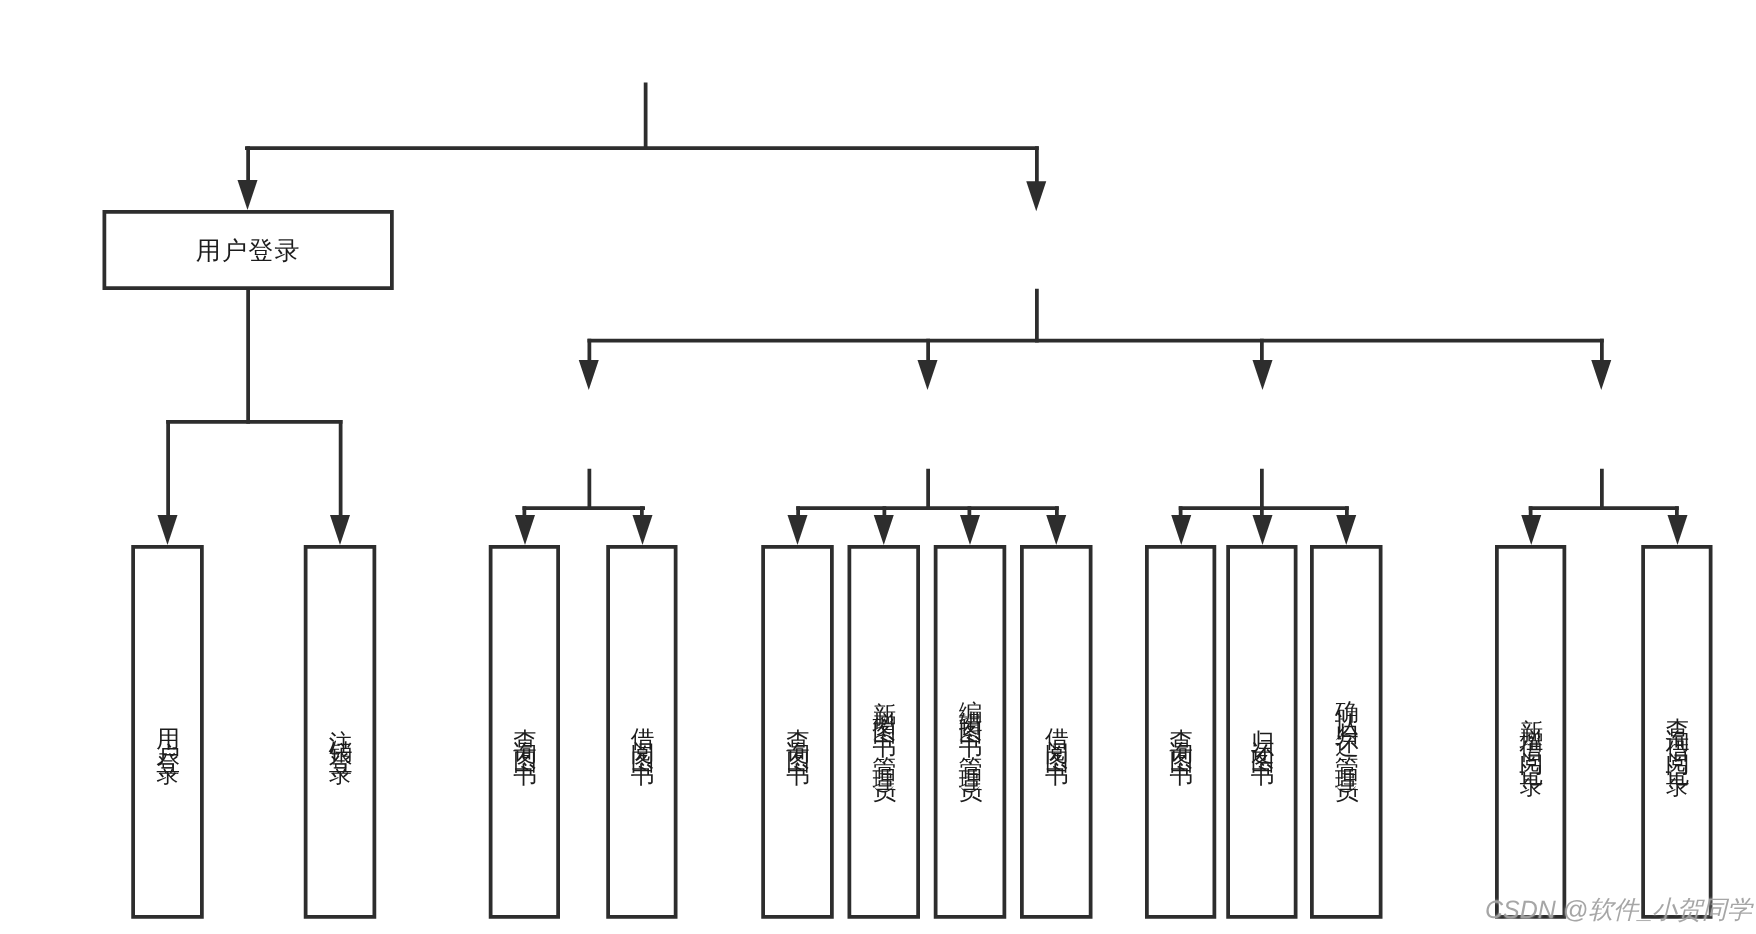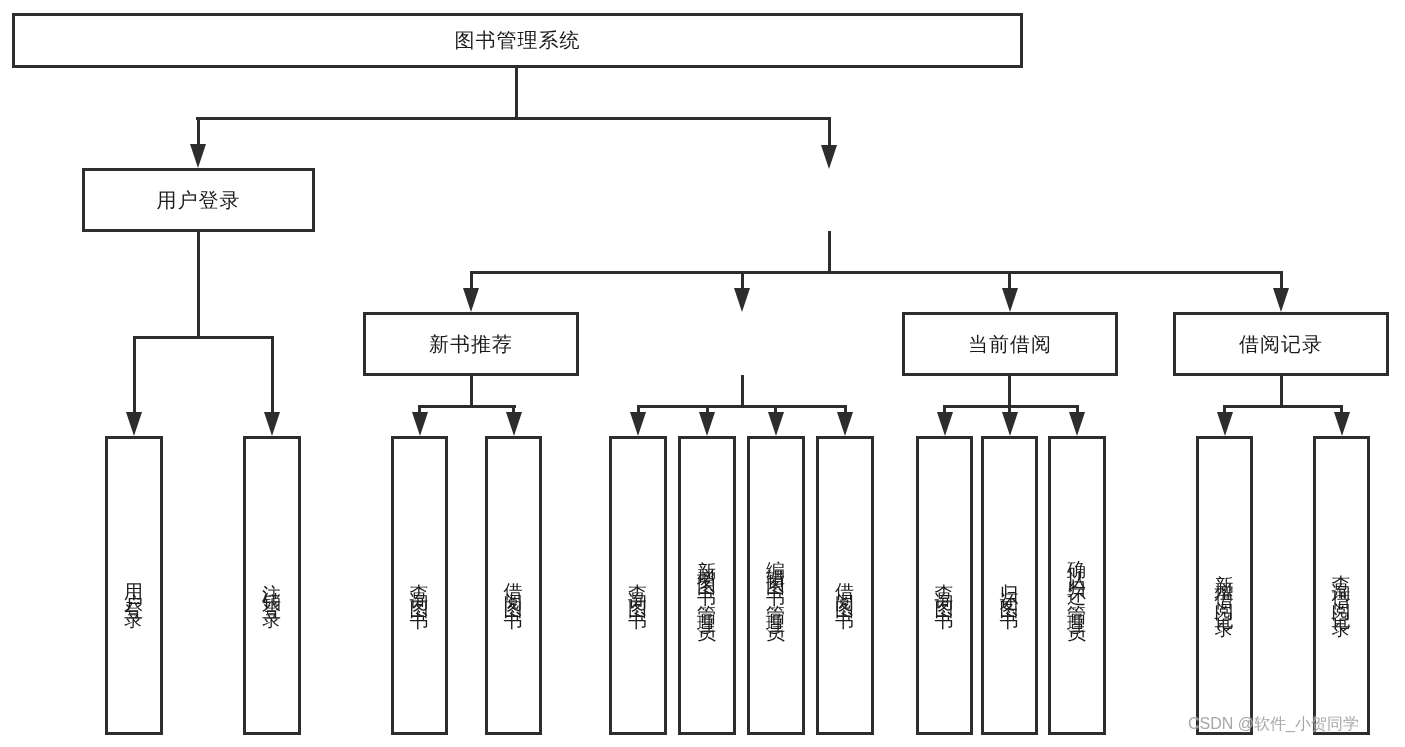--- a/index.html
+++ b/index.html
@@ -39,52 +39,41 @@
   .arrow{
     position:absolute;
     width:0;height:0;
     border-left:8px solid transparent;
     border-right:8px solid transparent;
     border-top:24px solid #2d2d2d;
   }
   .watermark{
     position:absolute;
     left:1188px;top:714px;
-    font-size:16px;
+    font-size:20px;
     color:rgba(158,158,158,0.92);
     text-shadow:0 0 2px rgba(255,255,255,0.8);
     white-space:nowrap;
+    font-style:italic;
   }
 </style>
 </head>
 <body>
 
 <div id="canvas">
 
-  <div class="node h" style="left:12px;top:13px;width:1011px;height:55px">
-    <span>图书管理系统</span>
-  </div>
 
   <div class="node h" style="left:82px;top:168px;width:233px;height:64px">
     <span>用户登录</span>
   </div>
 
 
-  <div class="node h" style="left:363px;top:312px;width:216px;height:64px">
-    <span>新书推荐</span>
-  </div>
 
 
-  <div class="node h" style="left:902px;top:312px;width:216px;height:64px">
-    <span>当前借阅</span>
-  </div>
 
-  <div class="node h" style="left:1173px;top:312px;width:216px;height:64px">
-    <span>借阅记录</span>
-  </div>
 
   <div class="node v" style="left:105px;top:436px;width:58px;height:299px">
     <span>用户登录</span>
   </div>
   <div class="node v" style="left:243px;top:436px;width:58px;height:299px">
     <span>注销登录</span>
   </div>
 
   <div class="node v" style="left:391px;top:436px;width:57px;height:299px">
     <span>查询图书</span>

